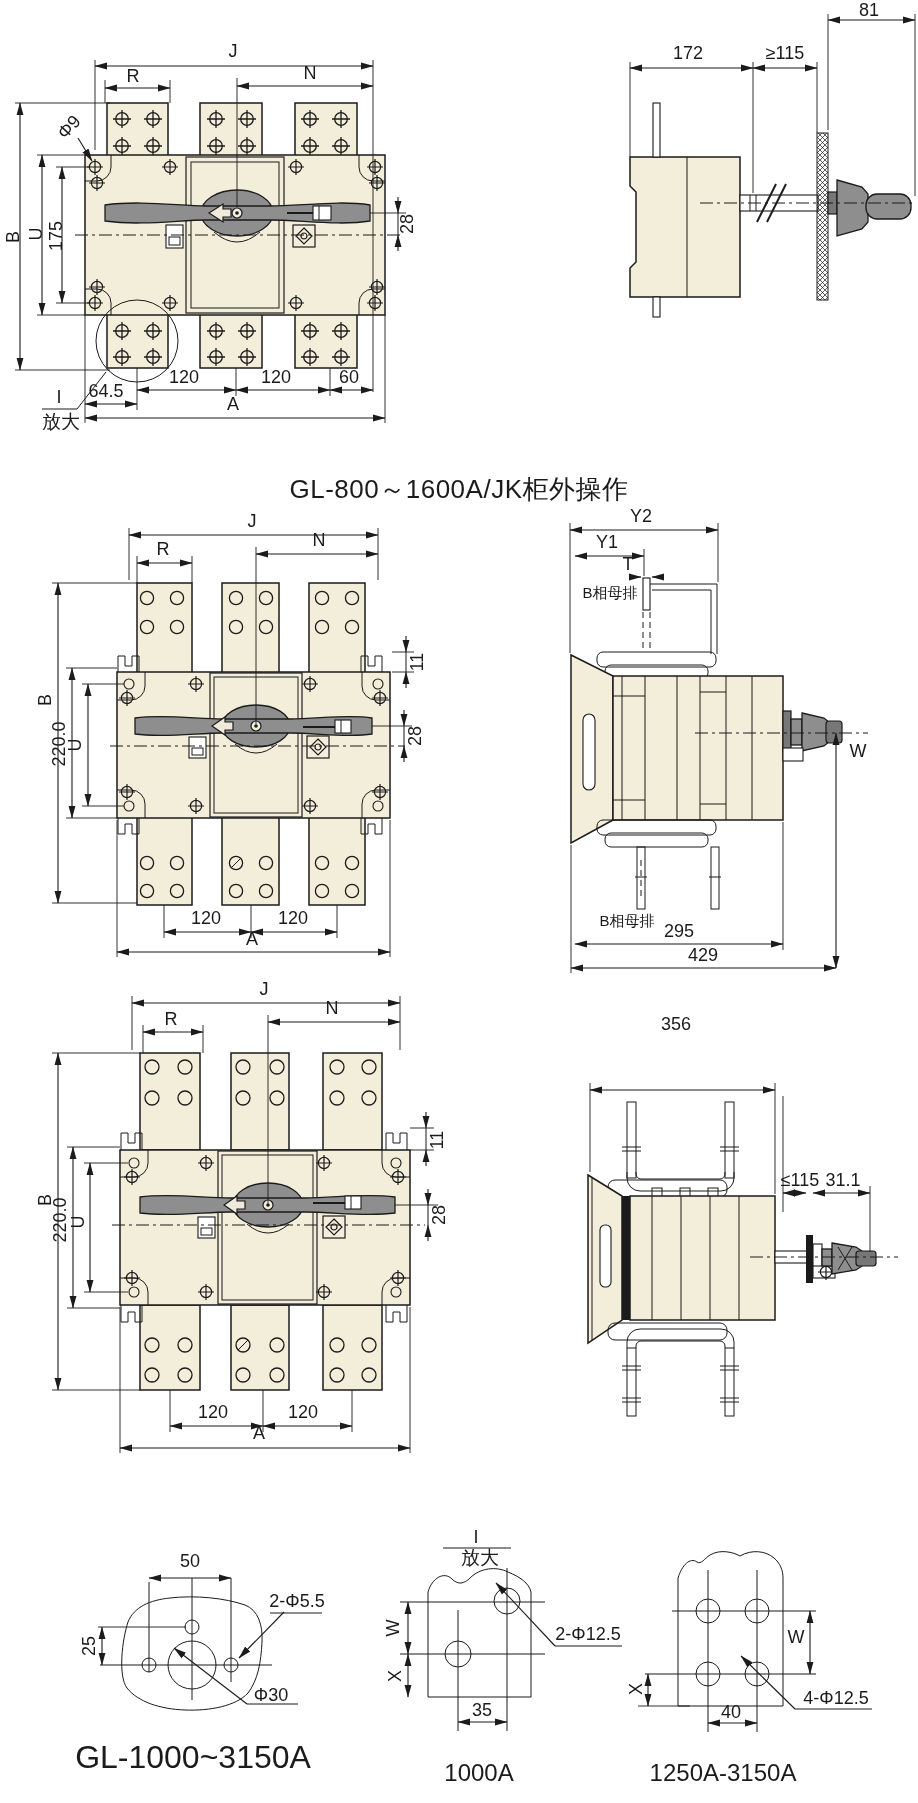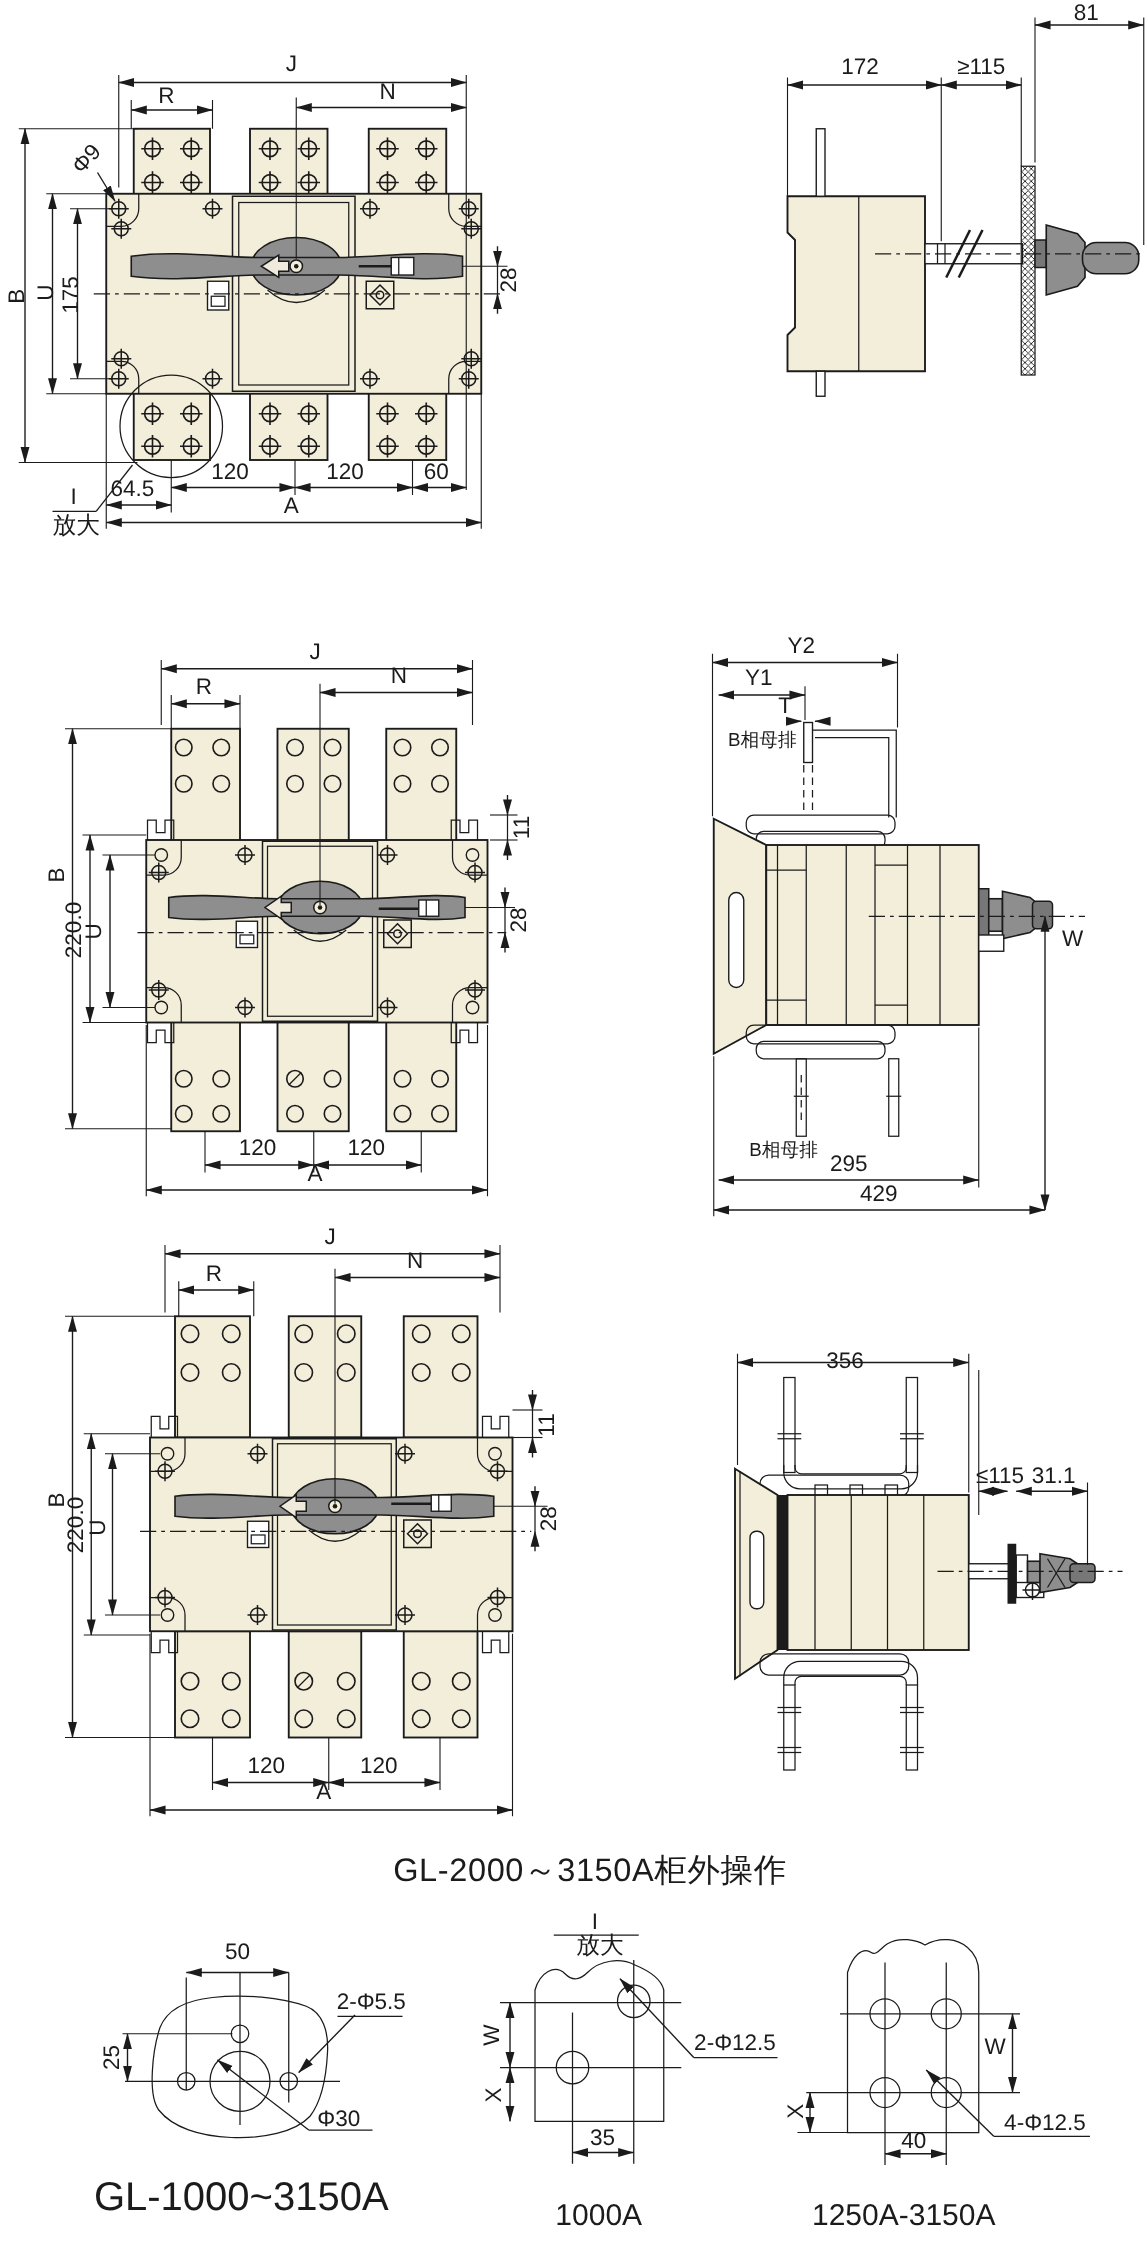--- a/index.html
+++ b/index.html
@@ -563,20 +563,21 @@
 <span class="lbl" style="left:184px;top:377px">120</span>
 <span class="lbl" style="left:276px;top:377px">120</span>
 <span class="lbl" style="left:349px;top:377px">60</span>
 <span class="lbl" style="left:106px;top:391px">64.5</span>
 <span class="lbl" style="left:233px;top:404px">A</span>
 <span class="lbl" style="left:59px;top:397px">I</span>
 <span class="lbl mdz" style="left:61px;top:421px">放大</span>
 <span class="lbl" style="left:688px;top:53px">172</span>
 <span class="lbl" style="left:785px;top:53px">≥115</span>
 <span class="lbl" style="left:869px;top:10px">81</span>
+<span class="lbl title" style="left:459px;top:489px">GL-800～1600A/JK柜外操作</span>
 
 <span class="lbl" style="left:252px;top:521px">J</span>
 <span class="lbl" style="left:319px;top:540px">N</span>
 <span class="lbl" style="left:163px;top:549px">R</span>
 <span class="lbl rot" style="left:45px;top:700px">B</span>
 <span class="lbl rot" style="left:59px;top:744px">220.0</span>
 <span class="lbl rot" style="left:75px;top:745px">U</span>
 <span class="lbl rot" style="left:417px;top:662px">11</span>
 <span class="lbl rot" style="left:415px;top:736px">28</span>
 <span class="lbl" style="left:206px;top:918px">120</span>
@@ -595,24 +596,23 @@
 <span class="lbl" style="left:332px;top:1008px">N</span>
 <span class="lbl" style="left:171px;top:1019px">R</span>
 <span class="lbl rot" style="left:45px;top:1200px">B</span>
 <span class="lbl rot" style="left:60px;top:1220px">220.0</span>
 <span class="lbl rot" style="left:78px;top:1222px">U</span>
 <span class="lbl rot" style="left:437px;top:1140px">11</span>
 <span class="lbl rot" style="left:439px;top:1215px">28</span>
 <span class="lbl" style="left:213px;top:1412px">120</span>
 <span class="lbl" style="left:303px;top:1412px">120</span>
 <span class="lbl" style="left:259px;top:1433px">A</span>
-<span class="lbl" style="left:676px;top:1088px">356</span>
+<span class="lbl" style="left:676px;top:1024px">356</span>
 <span class="lbl" style="left:800px;top:1180px">≤115</span>
 <span class="lbl" style="left:843px;top:1180px">31.1</span>
-<span class="lbl title" style="left:472px;top:1496px">GL-2000～3150A柜外操作</span>
 
 <span class="lbl" style="left:190px;top:1561px">50</span>
 <span class="lbl rot" style="left:89px;top:1646px">25</span>
 <span class="lbl" style="left:297px;top:1601px">2-Φ5.5</span>
 <span class="lbl" style="left:271px;top:1695px">Φ30</span>
 <span class="lbl capb" style="left:193px;top:1757px">GL-1000~3150A</span>
 <span class="lbl" style="left:476px;top:1537px">I</span>
 <span class="lbl mdz" style="left:480px;top:1557px">放大</span>
 <span class="lbl rot" style="left:393px;top:1628px">W</span>
 <span class="lbl rot" style="left:395px;top:1676px">X</span>

